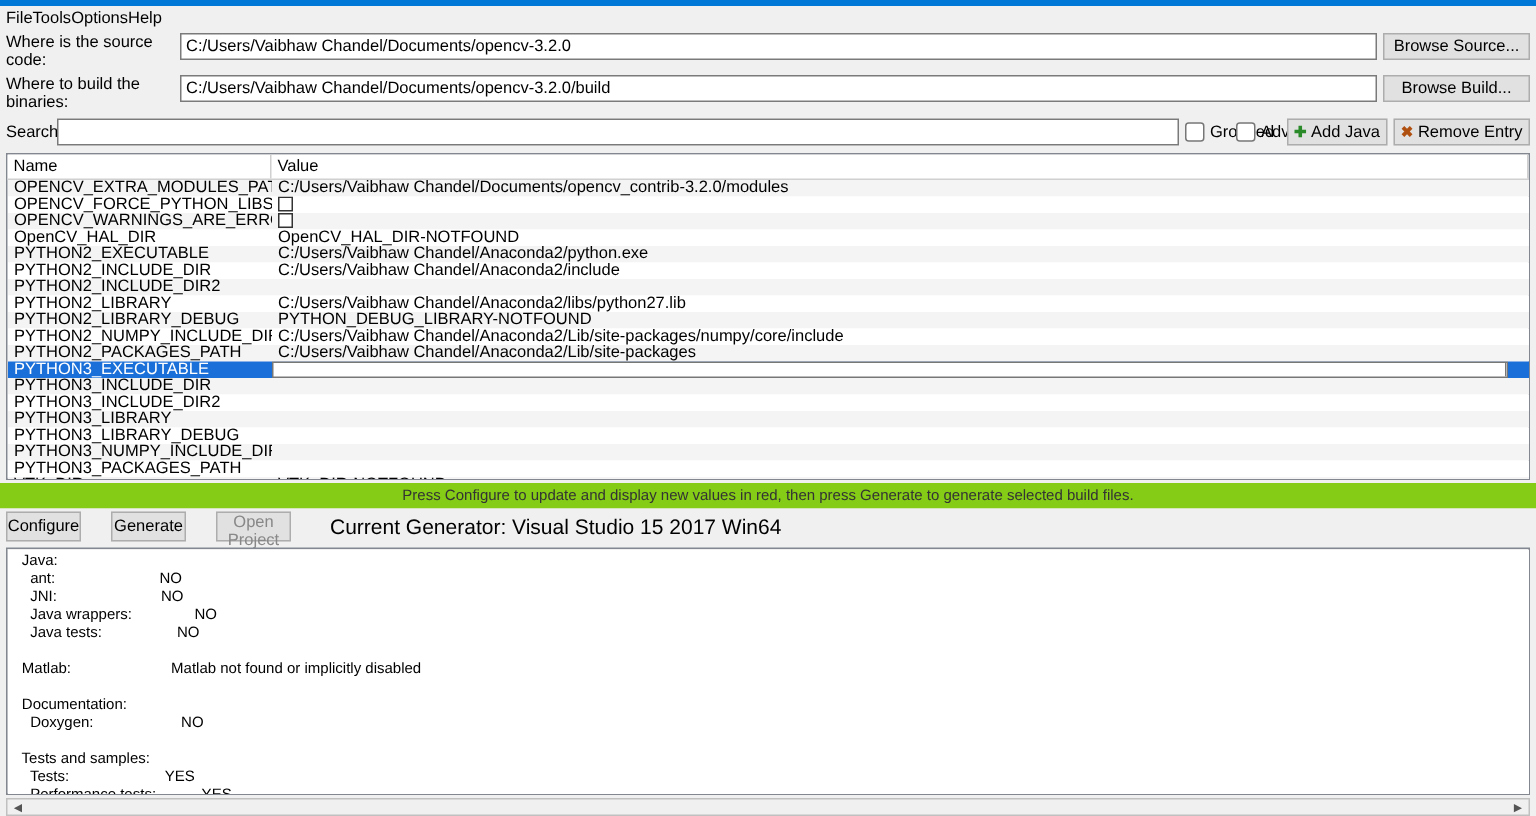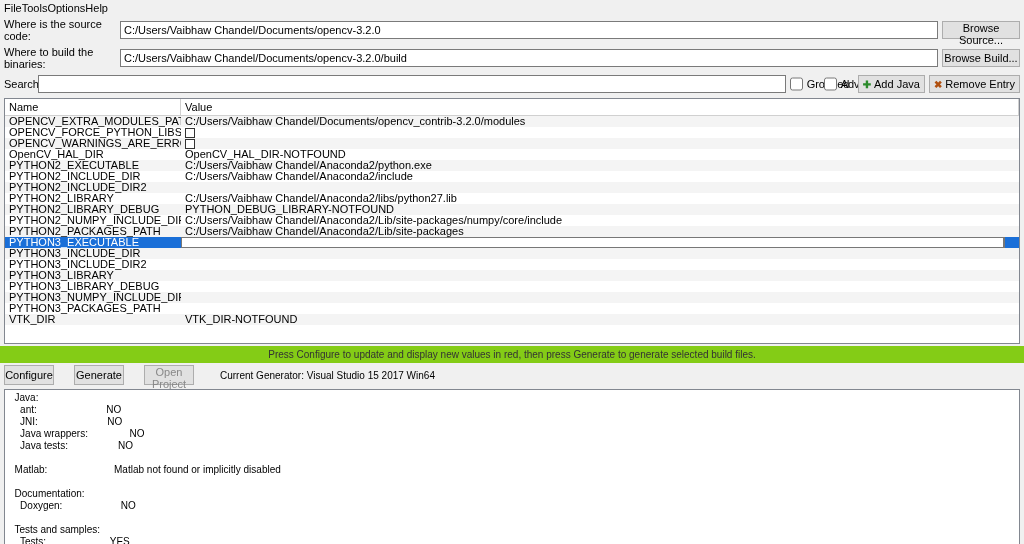--- a/index.html
+++ b/index.html
@@ -1,23 +1,23 @@
 <!DOCTYPE html>
 <html><head>
 <meta charset="utf-8">
 <style>
 *{margin:0;padding:0;box-sizing:border-box;font-family:"Segoe UI",Tahoma,Arial,sans-serif;font-size:11px}
 body{background:#f0f0f0;width:1024px;height:544px;overflow:hidden;display:flex;flex-direction:column}
 .titlebar{height:4px;background:#0078d7}
 .menubar{background:#f0f0f0;padding:2px 4px;display:flex;gap:0;font-size:12px}
 .menubar span{cursor:default}
-.pathrow{display:flex;align-items:center;padding:2px 4px;gap:4px}
+.pathrow{display:flex;align-items:flex-start;padding:2px 4px;gap:4px}
 .pathrow label{width:112px;font-size:11px}
 .pathrow input{flex:1;height:18px;border:1px solid #7a7a7a;background:#fff;padding:0 3px;font-size:11px}
-.pathrow button{width:78px;height:18px;background:#e1e1e1;border:1px solid #adadad;font-size:11px}
+.pathrow button{width:98px;height:18px;background:#e1e1e1;border:1px solid #adadad;font-size:11px}
 .searchrow{display:flex;align-items:center;padding:3px 4px;gap:4px}
 .searchrow label{width:30px}
 .searchrow input{flex:1;height:18px;border:1px solid #7a7a7a;background:#fff;padding:0 3px}
 .chk{display:flex;align-items:center;gap:2px;font-size:11px}
 .chk input{margin-right:2px}
 .btn{height:18px;background:#e1e1e1;border:1px solid #adadad;font-size:11px;padding:0 4px;display:flex;align-items:center;gap:3px}
 .btn .ico{font-size:10px}
 .ico-plus{color:#2a8a2a;font-weight:bold}
 .ico-rem{color:#b05010;font-weight:bold}
 .tablewrap{flex:1;margin:2px 4px;border:1px solid #828790;background:#fff;position:relative;overflow:hidden;display:flex;flex-direction:column}
@@ -32,21 +32,21 @@
 .trow .c1{width:176px;padding:0 4px;white-space:nowrap;overflow:hidden}
 .trow .c2{flex:1;padding:0 4px;white-space:nowrap;overflow:hidden}
 .trow.sel{background:#1a6fd8!important;color:#fff}
 .trow.sel .c2{background:#fff;color:#000;border:1px solid #777;height:11px;line-height:9px;margin-right:14px;position:relative}
 .trow.sel .c2::after{content:"...";position:absolute;right:-14px;top:-1px;width:13px;height:11px;background:#e1e1e1;border:1px solid #777;text-align:center;line-height:9px;color:#000}
 .chkbox{display:inline-block;width:10px;height:10px;border:1px solid #333;background:#fff;vertical-align:middle}
 .hint{text-align:center;font-size:10px;color:#333;padding:3px 0;background:#84cc16}
 .btnrow{display:flex;padding:2px 4px;gap:20px;align-items:center;background:#f0f0f0}
 .btnrow button{width:50px;height:20px;background:#e1e1e1;border:1px solid #adadad;font-size:11px}
 .btnrow button.disabled{color:#888}
-.genlabel{font-size:10px;margin-left:6px}
+.genlabel{font-size:14px;margin-left:6px}
 .output{flex:1;min-height:165px;margin:2px 4px;border:1px solid #828790;background:#fff;padding:2px 4px;font-size:10px;line-height:12px;white-space:pre;overflow:auto;font-family:Liberation Sans, sans-serif}
 .hscroll{height:14px;margin:0 4px;background:#f0f0f0;display:flex;align-items:center;border:1px solid #c0c0c0}
 .hscroll .lt,.hscroll .rt{width:14px;text-align:center;color:#555;font-size:9px}
 .hscroll .track{flex:1}
 ::-webkit-scrollbar{width:14px;height:14px}
 ::-webkit-scrollbar-track{background:#f0f0f0}
 ::-webkit-scrollbar-thumb{background:#c1c1c1;border:1px solid #a0a0a0}
 </style>
 </head>
 <body>
@@ -86,21 +86,21 @@
   <button class="btn">
       <span class="ico ico-plus">✚</span>
       <span>Add Java</span>
     </button>
   <button class="btn">
       <span class="ico ico-rem">✖</span>
       <span>Remove Entry</span>
     </button>
 </div>
 
-<div class="tablewrap" style="height:246px;flex:none">
+<div class="tablewrap" style="height:218px;flex:none">
   <div class="theader">
     <div class="col-name">Name</div>
     <div class="col-val">Value</div>
   </div>
   <div class="tbody" id="tbody">
       <div class="trow">
         <div class="c1">OPENCV_EXTRA_MODULES_PATH</div>
         <div class="c2">C:/Users/Vaibhaw Chandel/Documents/opencv_contrib-3.2.0/modules</div>
       </div>
       <div class="trow">

